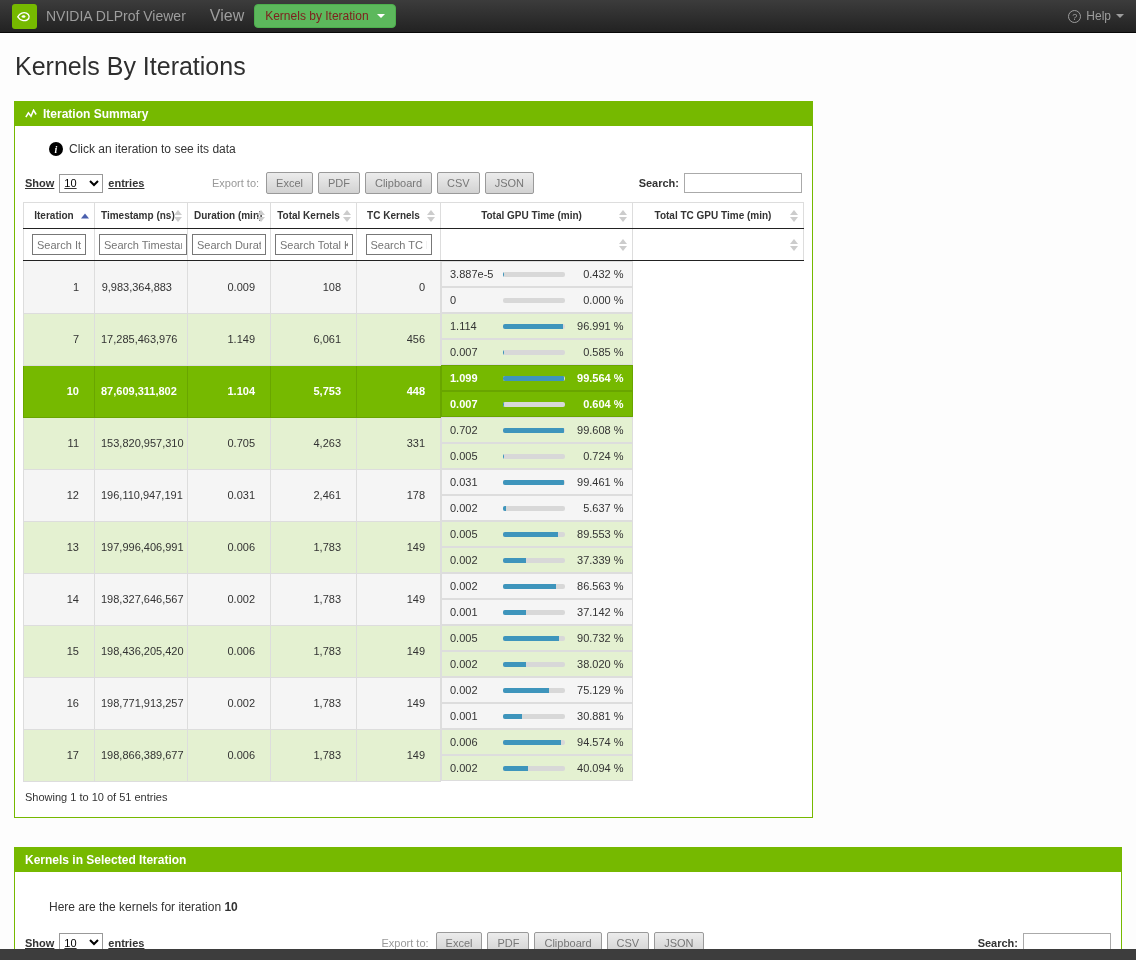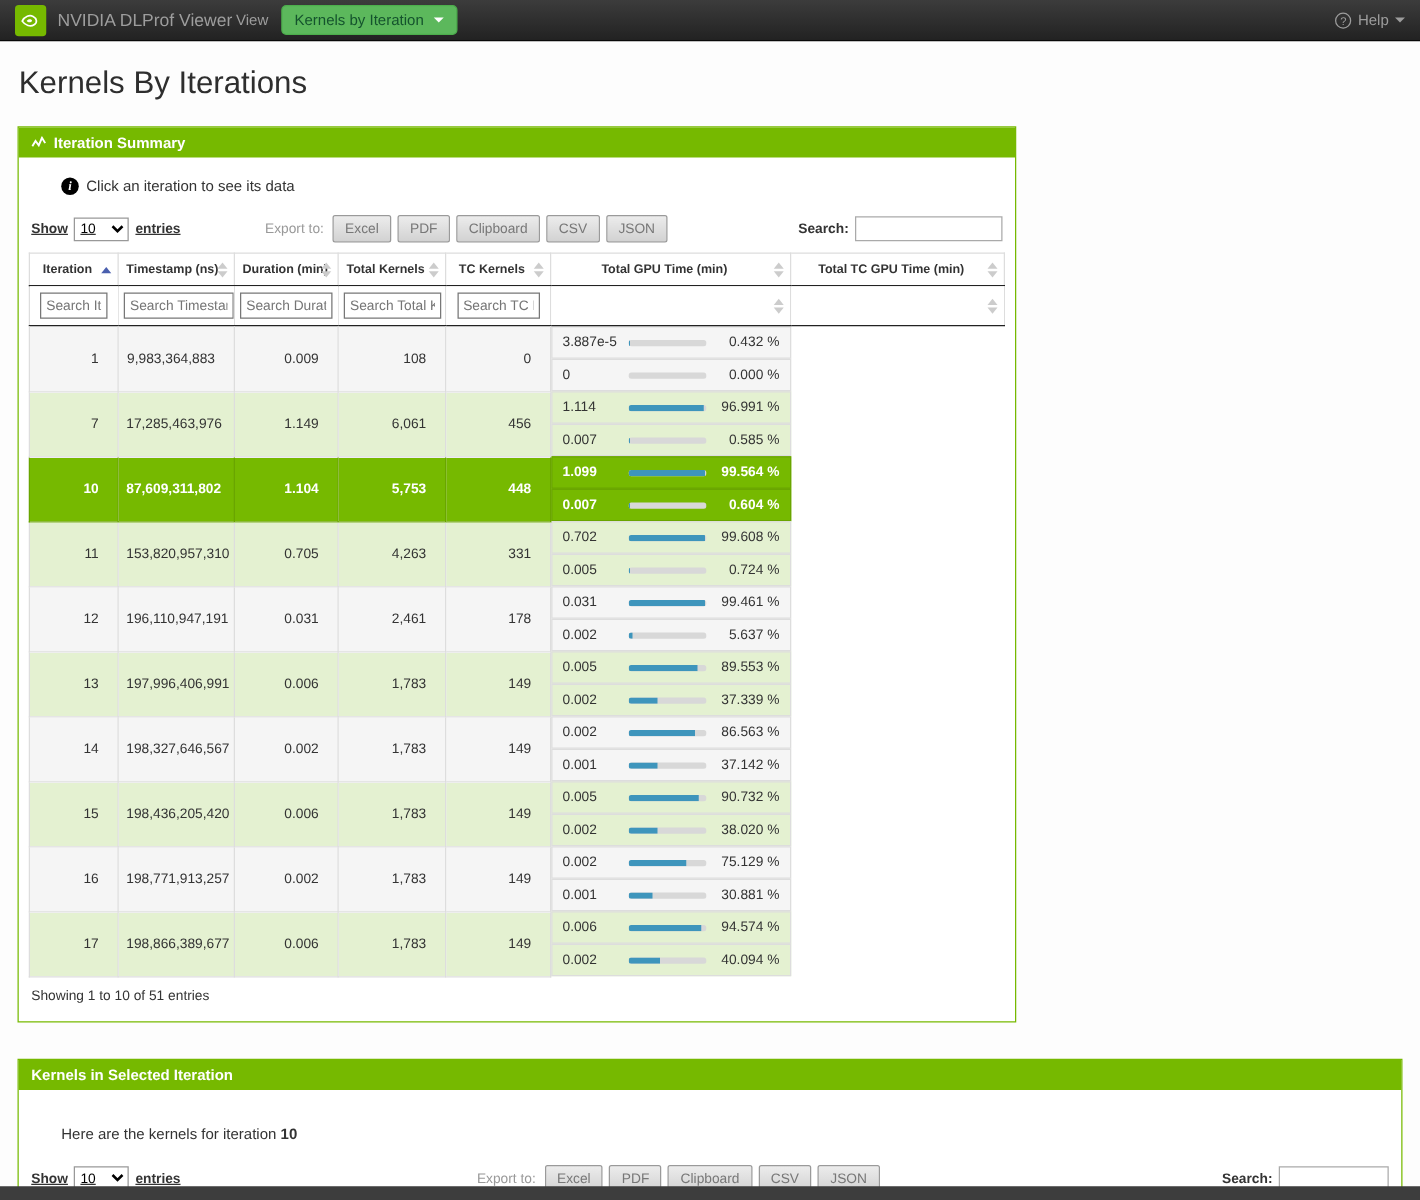--- a/index.html
+++ b/index.html
@@ -5,22 +5,22 @@
   * { box-sizing: border-box; }
   html,body { width:1136px; height:960px; margin:0; overflow:hidden;
     font-family:"Liberation Sans", sans-serif; background:#fdfdfd; color:#333; }
 
   
   .navbar { height:33px; background:linear-gradient(#3c3c3c,#222222); border-bottom:1px solid #080808;
     display:flex; align-items:center; padding:0 12px; }
   .logo { width:25px; height:25px; border-radius:3px; background:#76b900; display:flex;
     align-items:center; justify-content:center; flex:0 0 auto; }
   .brand { color:#9d9d9d; font-size:14px; margin-left:9px; }
-  .nav-link { color:#9d9d9d; font-size:12px; margin-left:3px; cursor:pointer; }
-  .btn-success { background:#5cb85c; border:1px solid #4cae4c; color:#14532d; font-size:12px;
+  .nav-link { color:#9d9d9d; font-size:16px; margin-left:24px; cursor:pointer; }
+  .btn-success { background:#5cb85c; border:1px solid #4cae4c; color:#7f1d1d; font-size:12px;
     padding:4px 10px; border-radius:4px; margin-left:10px; display:inline-flex; align-items:center; gap:8px; cursor:pointer;}
   .caret { width:0; height:0; border-left:4px solid transparent; border-right:4px solid transparent;
     border-top:4px solid #fff; display:inline-block; }
   .help-wrap { margin-left:auto; color:#9d9d9d; font-size:12px; display:flex; align-items:center; gap:5px; cursor:pointer;}
   .qmark { display:inline-block; width:13px; height:13px; border:1px solid #9d9d9d; border-radius:50%;
     font-size:9px; line-height:12px; text-align:center; }
   .caret-gray { border-top-color:#9d9d9d; }
 
   
   h1 { font-size:25px; font-weight:400; color:#2e2e2e; margin:19px 0 20px 15px; }

